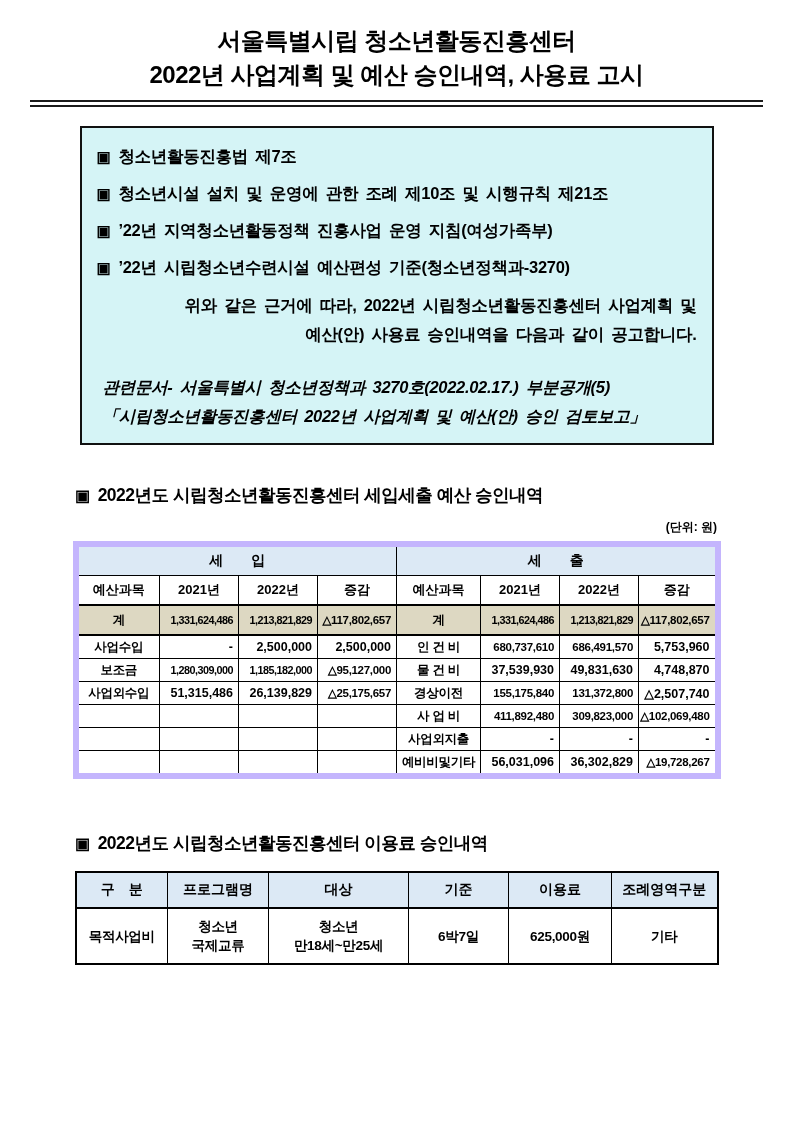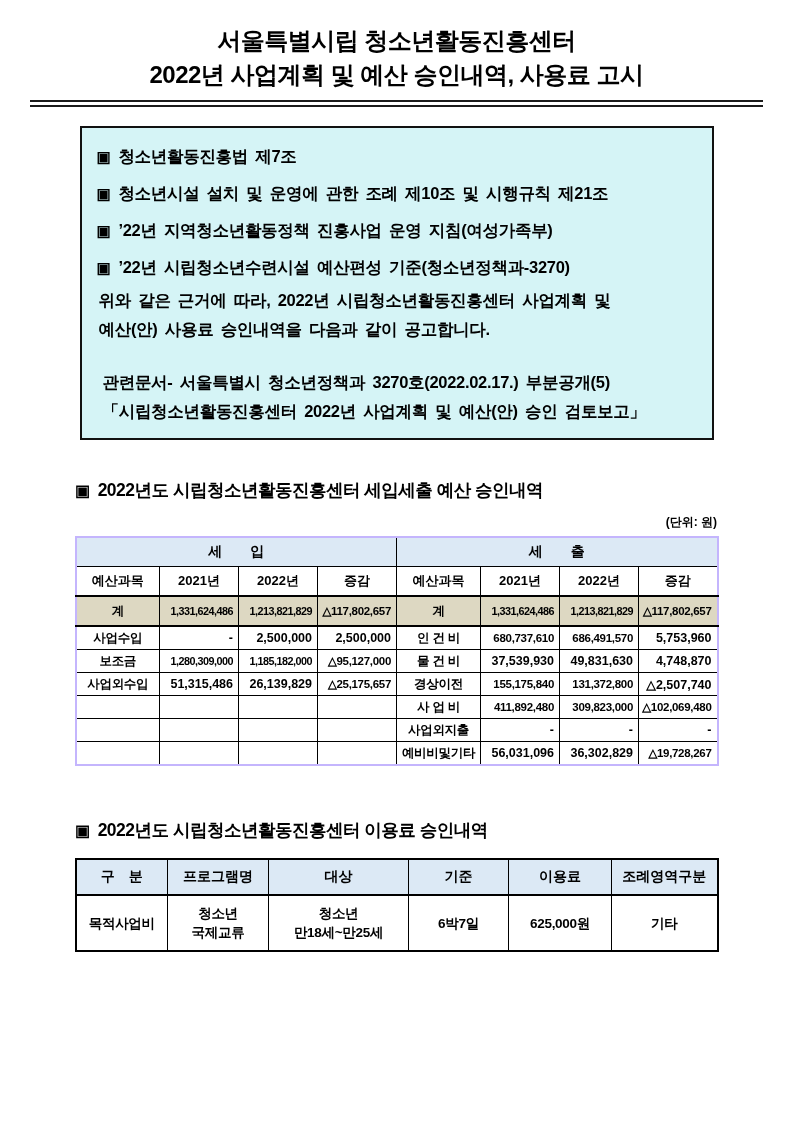--- a/index.html
+++ b/index.html
@@ -12,31 +12,31 @@
   .title { padding-top:24px; text-align:center; font-size:24px; line-height:34px; letter-spacing:-0.5px; }
   .rule-double { margin:8px 30px 0 30px; height:3px; border-top:2px solid #1a1a1a; border-bottom:2px solid #1a1a1a; }
   
   .notice-box {
     width:600px; margin:19px auto 0 auto; border:2px solid #111;
     background:#d5f4f6; padding:10px 15px 12px 15px;
     font-size:16.5px; letter-spacing:-0.3px; word-spacing:3px;
   }
   .notice-item { line-height:36px; white-space:nowrap; }
   .notice-item .bullet { margin-right:8px; font-size:15px; }
-  .notice-par  { line-height:29px; padding-left:2px; }
-  .notice-ref  { line-height:29px; margin-top:24px; padding-left:6px; }
+  .notice-par  { line-height:29px; margin-top:5px; padding-left:2px;text-align:right; }
+  .notice-ref  { line-height:29px; margin-top:24px; padding-left:6px;font-style:italic; }
   
   .sec-head { margin:38px 0 0 75px; font-size:17.5px; letter-spacing:-0.5px; }
   .sec-head .bullet { margin-right:8px; font-size:16px; }
   .sec-head.second { margin-top:52px; }
   .unit-note { margin:12px 76px 0 0; text-align:right; font-size:12px; }
   
   table { border-collapse:collapse; table-layout:fixed; margin:0 auto; }
   td, th { border:1px solid #000; overflow:hidden; padding:0; }
-  .t1 { width:642px; margin-top:5px; border:2px solid #c4b5fd; }
+  .t1 { width:642px; margin-top:5px; border:6px solid #c4b5fd; }
   .t1 th.ghead { height:28px; background:#dce9f5; font-size:14px; }
   .t1 th.chead { height:28px; background:#ffffff; font-size:13px; border-bottom:2px solid #000; text-align:center; }
   .t1 td { height:22px; font-size:12.5px; }
   .t1 tr.total-row td { height:28px; background:#ddd8c2; border-top:2px solid #000; border-bottom:2px solid #000; }
   .t1 td.lbl { text-align:center; letter-spacing:-0.3px; }
   .t1 td.num { text-align:right; padding-right:5px; white-space:nowrap; }
   .t1 td.num.t11 { font-size:11.5px; letter-spacing:-0.3px; }
   .t1 td.num.t13 { font-size:10.8px; letter-spacing:-0.5px; }
   .t2 { width:642px; margin-top:16px; border:2px solid #000; }
   .t2 th { height:34px; background:#dce9f5; font-size:14px; border-bottom:2px solid #000; }

